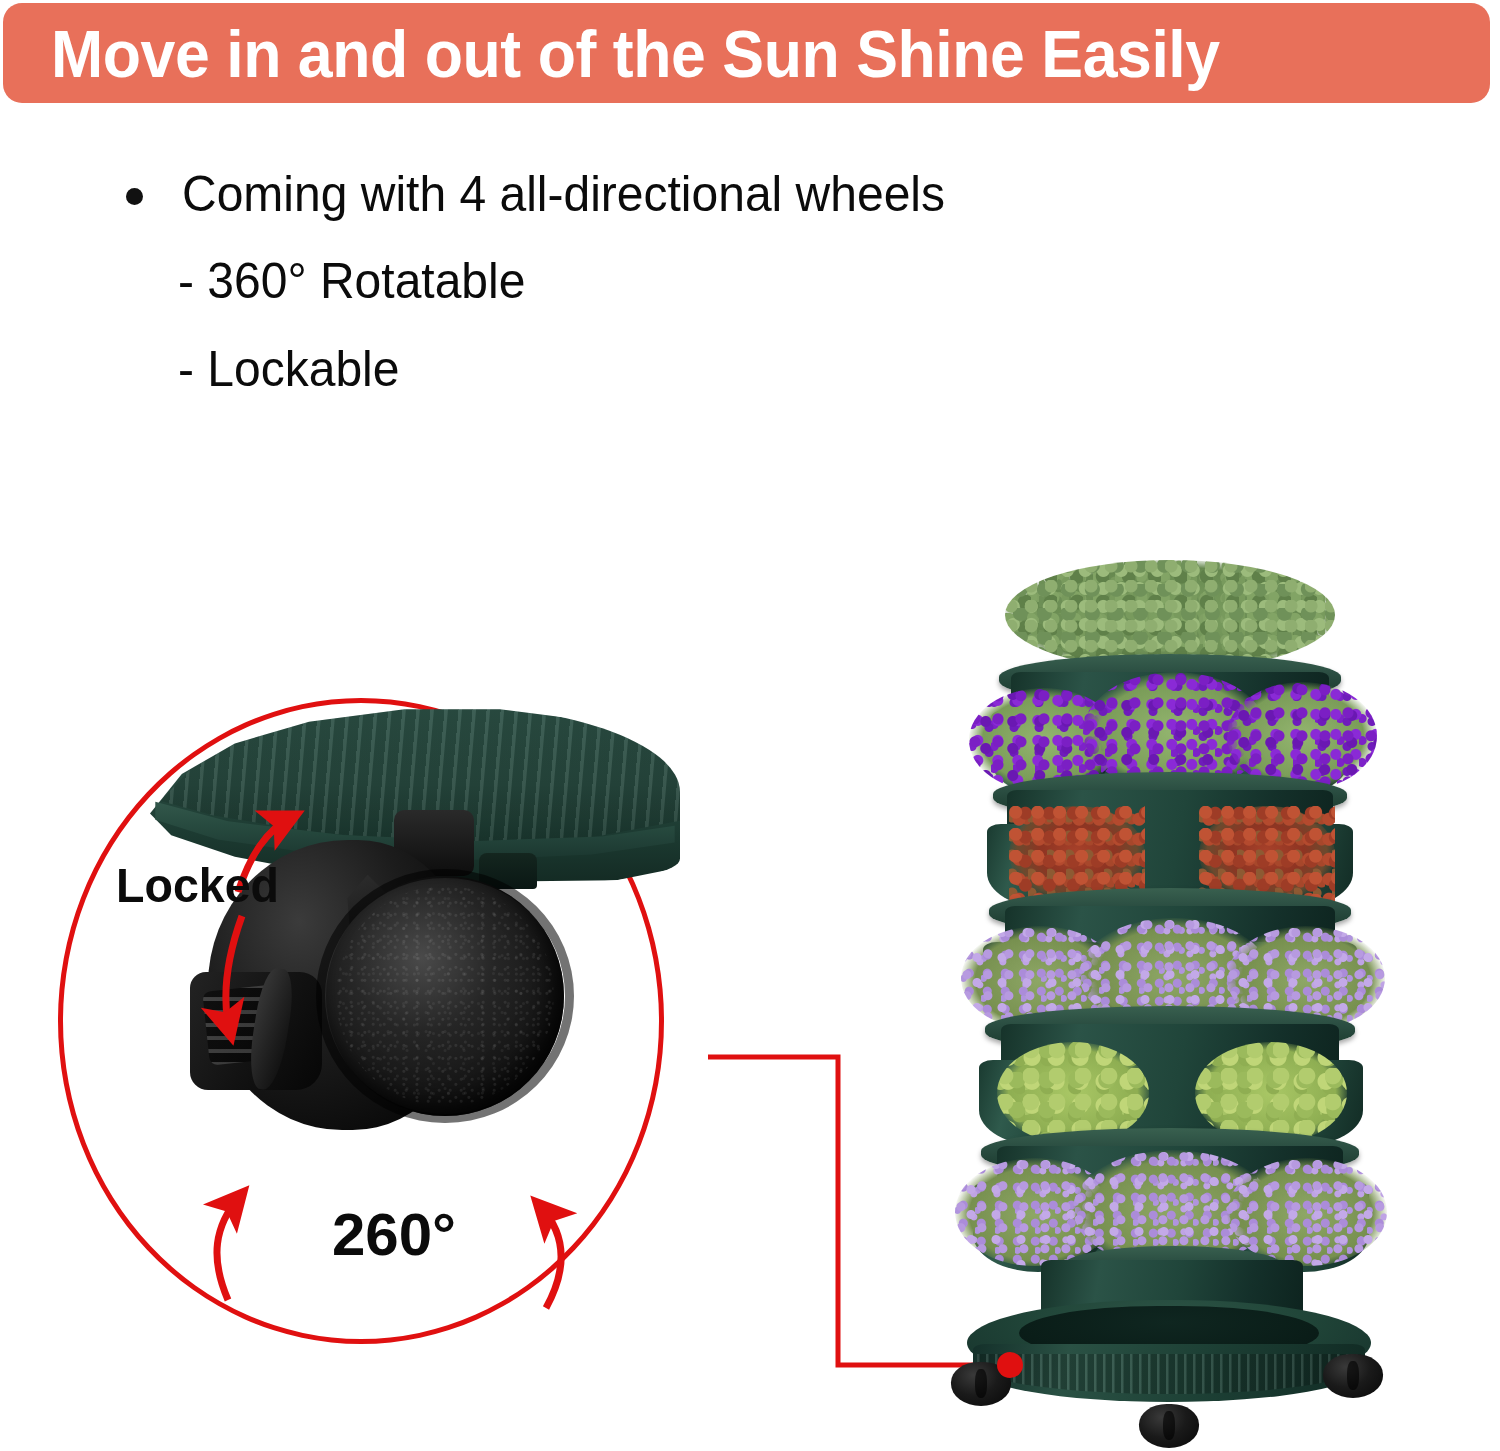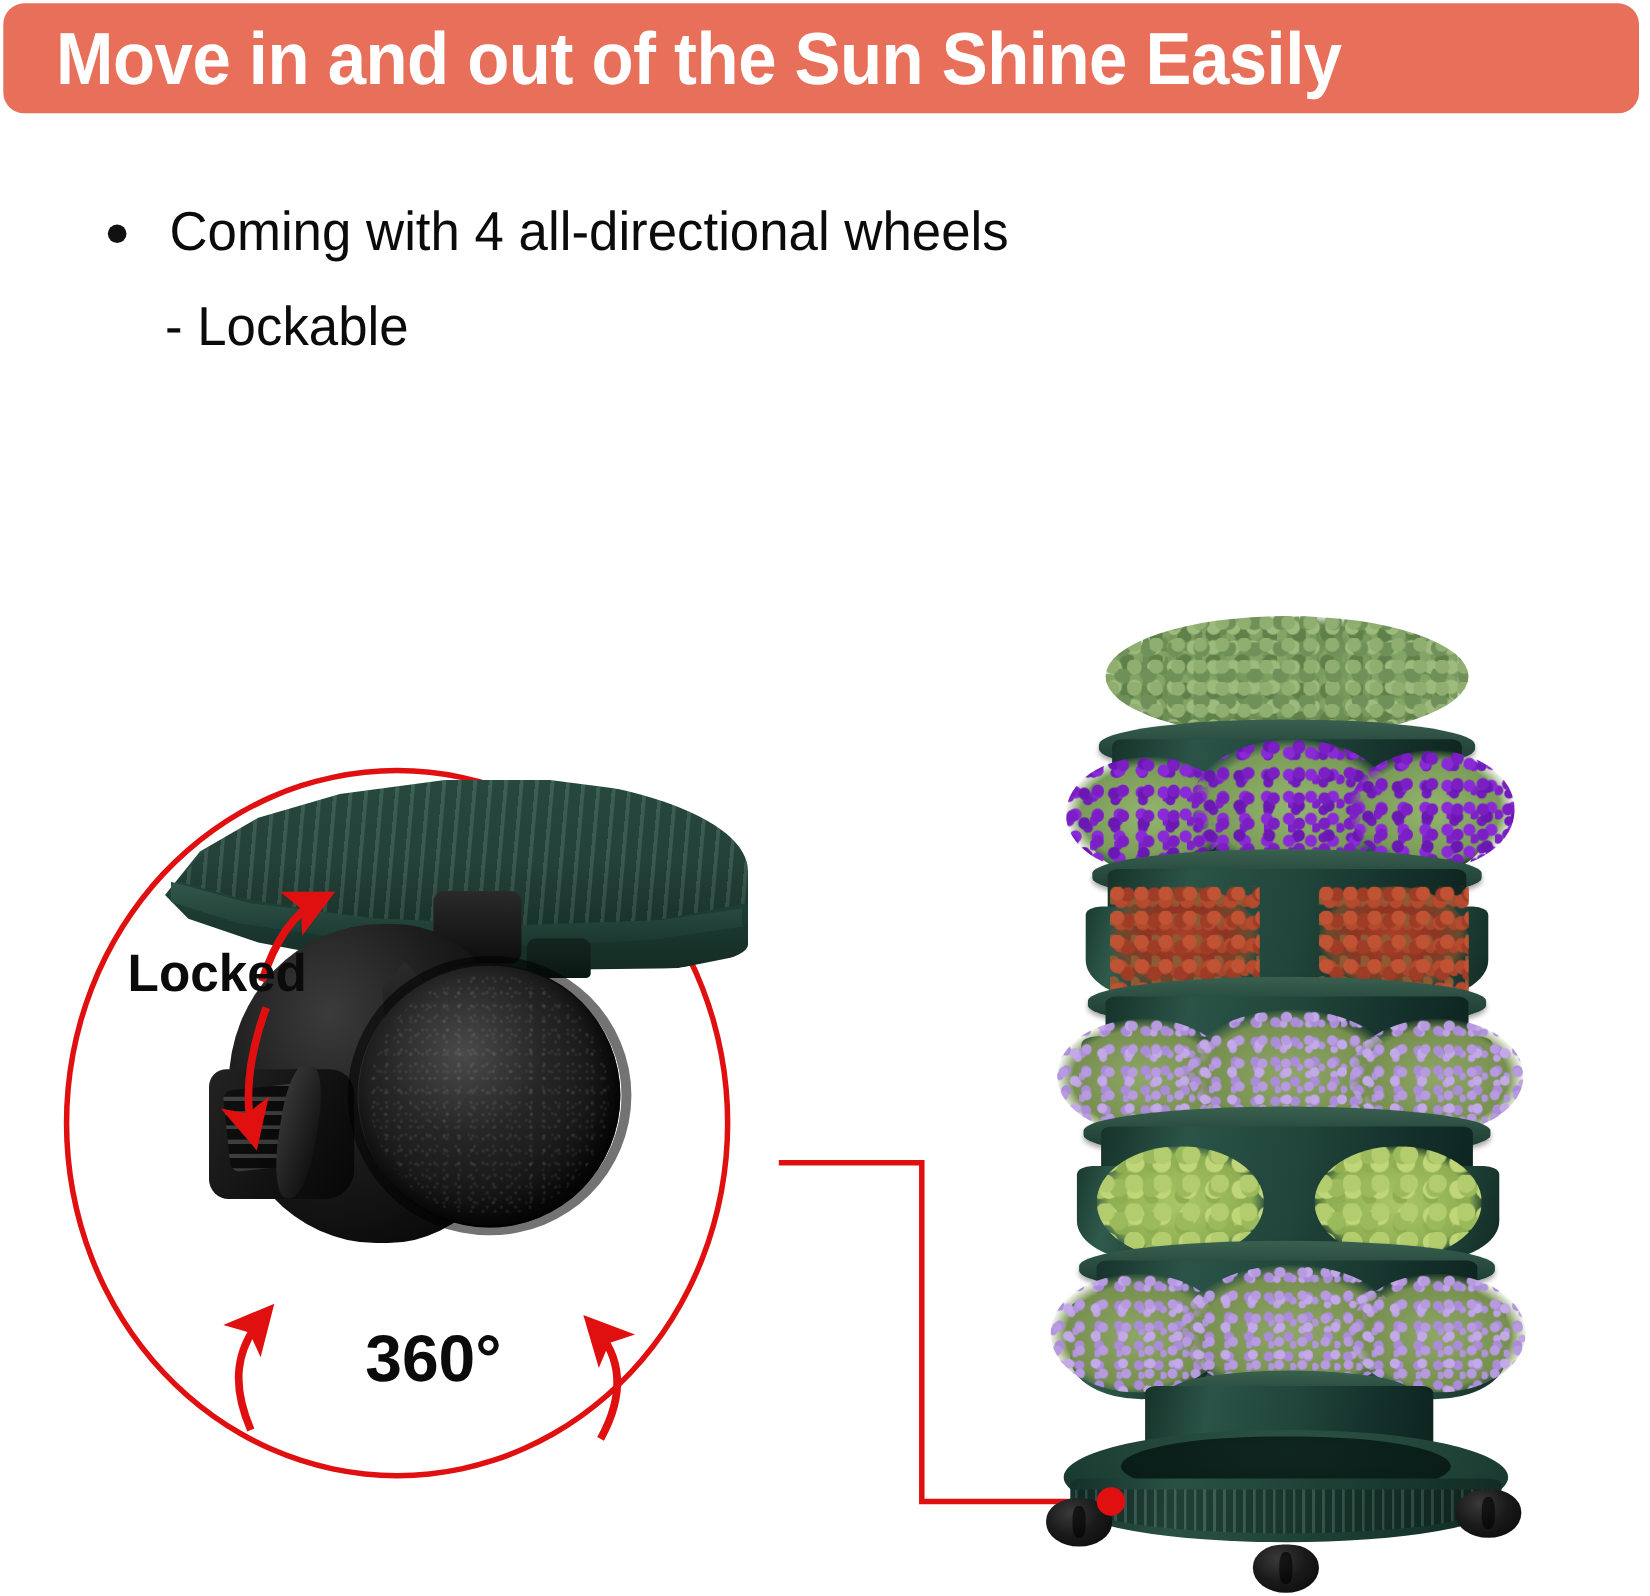--- a/index.html
+++ b/index.html
@@ -9,21 +9,21 @@
 
   
   #banner{position:absolute;left:3px;top:3px;width:1487px;height:100px;
           background:#e8705a;border-radius:19px;box-sizing:border-box;}
   #banner-title{position:absolute;left:48px;top:13px;width:1420px;height:76px;
           color:#ffffff;font-size:67px;line-height:76px;font-weight:bold;
           letter-spacing:-0.5px;white-space:nowrap;
           transform:scaleX(0.935);transform-origin:left center;}
 
   
-  #bullets{position:absolute;left:92px;top:158px;width:1370px;margin-top:16px;}
+  #bullets{position:absolute;left:120px;top:158px;width:1370px;}
   .b-row{position:relative;height:87px;}
   .b-row.sub{height:88px;}
   .b-dot{position:absolute;left:6px;top:30px;width:17px;height:17px;
          border-radius:50%;background:#111;}
   .b-txt{position:absolute;left:62px;top:0;font-size:50px;line-height:72px;
          font-weight:400;white-space:nowrap;color:#0b0b0b;
          transform:scaleX(0.96);transform-origin:left top;}
   .b-row.sub .b-txt{left:58px;}
 
   
@@ -196,20 +196,23 @@
   <div id="banner-title">Move in and out of the Sun Shine Easily</div>
 </div>
 
 <div id="bullets">
 
   <div class="b-row">
     <span class="b-dot"></span>
     <span class="b-txt">Coming with 4 all-directional wheels</span>
   </div>
 
+  <div class="b-row sub">
+    <span class="b-txt">- 360° Rotatable</span>
+  </div>
 
   <div class="b-row sub">
     <span class="b-txt">- Lockable</span>
   </div>
 
 
 
 </div>
 
 <div id="closeup">
@@ -249,21 +252,21 @@
     <path d="M238,252 C250,216 266,190 292,177" fill="none" stroke="#e01010" stroke-width="7" marker-end="url(#ah)"></path>
 
     <path d="M242,276 C226,320 222,360 230,392" fill="none" stroke="#e01010" stroke-width="7" marker-end="url(#ah)"></path>
 
     <path d="M228,660 C210,618 214,586 240,556" fill="none" stroke="#e01010" stroke-width="7" marker-end="url(#ah)"></path>
 
     <path d="M546,668 C568,628 566,594 540,566" fill="none" stroke="#e01010" stroke-width="7" marker-end="url(#ah)"></path>
   </svg>
 
   <div id="lbl-locked">Locked</div>
-  <div id="lbl-360">360°</div>
+  <div id="lbl-360">260°</div>
 </div>
 
 <svg id="connector" viewBox="0 0 420 420">
   <polyline points="68,77 198,77 198,385 365,385" fill="none" stroke="#e01010" stroke-width="5"></polyline>
 </svg>
 
 <div id="tower">
 
   <div class="tier" style="top:0;height:140px;">
     <div class="foliage herb" style="left:50px;top:0;width:330px;height:110px;"></div>

